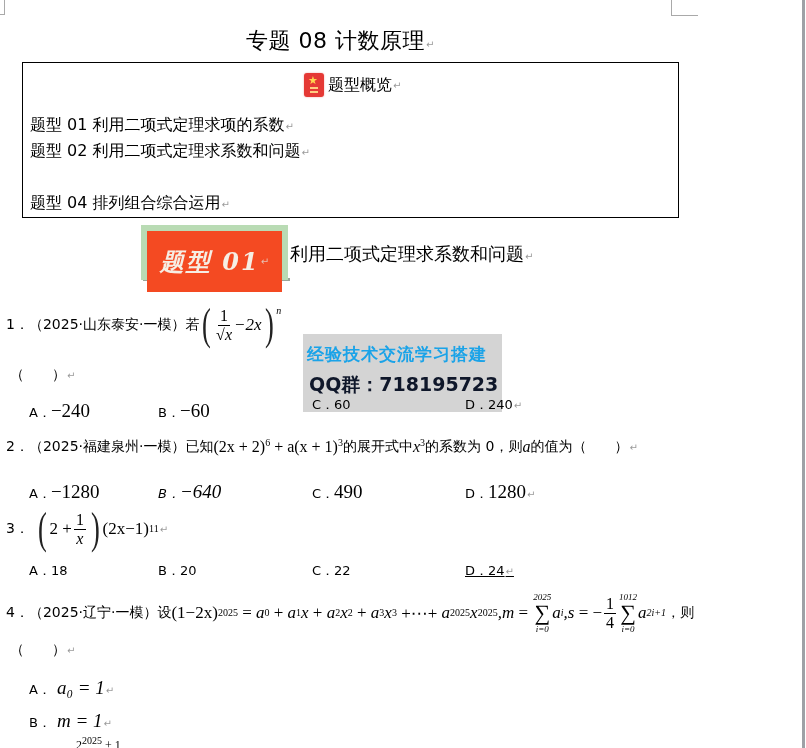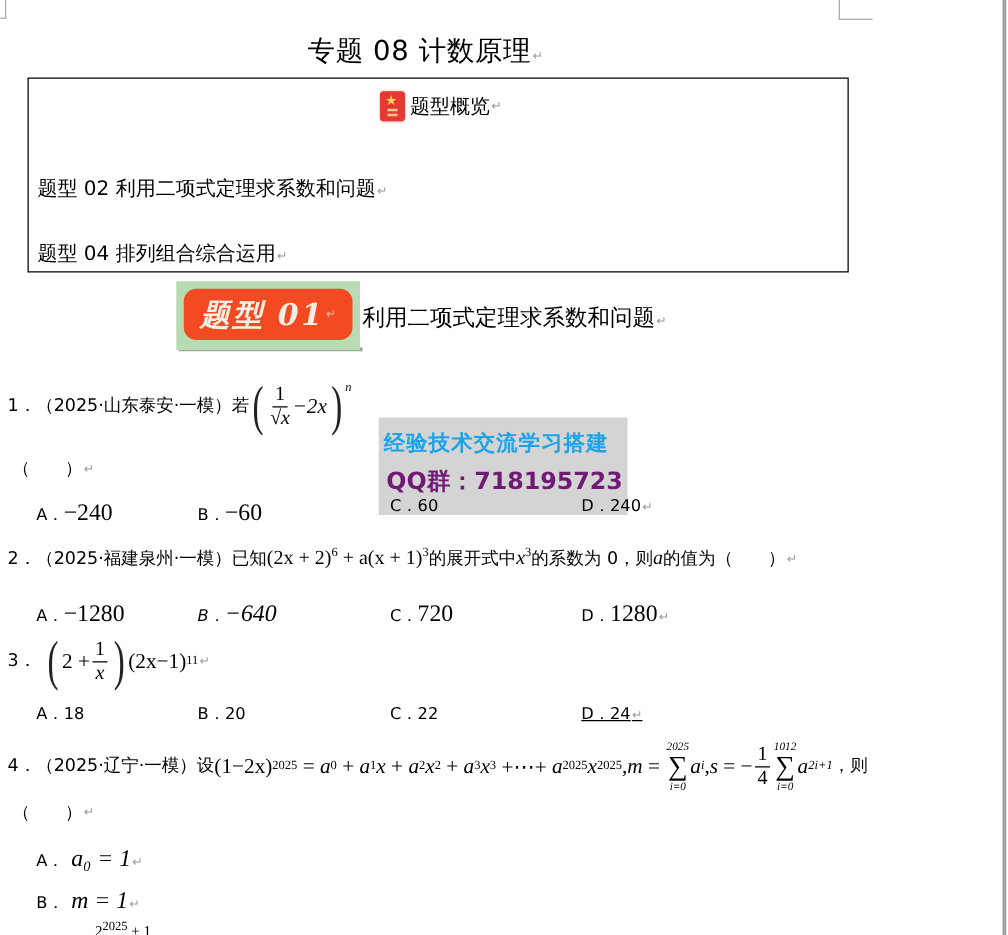--- a/index.html
+++ b/index.html
@@ -18,33 +18,33 @@
 
   .overview { position: absolute; left: 22px; top: 62px; width: 657px; height: 156px; border: 1px solid #000; }
   .ov-head { position: absolute; left: 281px; top: 10px; display: flex; align-items: center; font-size: 16px; }
   .book-icon { width: 20px; height: 24px; background: #e53935; border-radius: 3px; position: relative; margin-right: 4px; box-shadow: 0 0 2px #f3a3a0; }
   .book-icon .star { position: absolute; left: 4px; top: 2px; color: #ffd54f; font-size: 11px; line-height: 11px; }
   .book-icon .ln { position: absolute; left: 6px; width: 8px; height: 2px; background: #ffcc80; }
   .ov-item { position: absolute; left: 7px; font-size: 16px; white-space: nowrap; }
 
   .badge-wrap { position: absolute; left: 141px; top: 225px; width: 147px; height: 55px; background: #b9dbb4; }
   .badge-shadow { position: absolute; left: 143px; top: 278px; width: 147px; height: 3px; background: #9aa59a; }
-  .badge { position: absolute; left: 6px; top: 6px; width: 135px; height: 41px; background: #f44a22; display: flex; align-items: center; justify-content: center; border-radius: 10px; }
+  .badge { position: absolute; left: 6px; top: 6px; width: 135px; height: 61px; background: #f44a22; display: flex; align-items: center; justify-content: center; }
   .badge-text { color: #f6eee4; font-family: "DejaVu Serif", serif; font-weight: bold; font-style: italic; font-size: 24px; letter-spacing: 2px; }
   .section-title { position: absolute; left: 290px; top: 242px; font-size: 18px; }
 
   .line { position: absolute; white-space: nowrap; font-size: 14px; display: flex; align-items: center; }
   .q-src { font-size: 14px; }
   .opt { position: absolute; font-size: 13px; white-space: nowrap; }
   .opt .lbl { font-family: "DejaVu Sans", sans-serif; }
   .opt .val { font-family: "Liberation Serif", serif; font-size: 19px; }
 
   .watermark { position: absolute; left: 303px; top: 334px; width: 199px; height: 78px; background: #d4d4d4; }
   .wm-1 { position: absolute; left: 4px; top: 9px; font-family: "DejaVu Serif", serif; font-weight: bold; font-size: 17px; color: #1aa3e8; letter-spacing: 1px; }
-  .wm-2 { position: absolute; left: 6px; top: 38px; font-family: "DejaVu Sans", sans-serif; font-weight: bold; font-size: 19px; color: #701a75; }
+  .wm-2 { position: absolute; left: 6px; top: 38px; font-family: "DejaVu Sans", sans-serif; font-weight: bold; font-size: 19px; color: #0f172a; }
   .wm-opt { position: absolute; top: 62px; font-size: 13px; }
 
   .paren { display: inline-block; font-size: 44px; font-weight: 100; line-height: 44px; transform: scaleX(0.6); color: #222; font-style: normal; }
   .frac { display: inline-flex; flex-direction: column; align-items: center; vertical-align: middle; margin: 0 2px; }
   .frac .num { font-size: 16px; line-height: 18px; border-bottom: 1px solid #000; padding: 0 2px; }
   .frac .den { font-size: 16px; line-height: 18px; }
   sup { font-size: 10px; vertical-align: super; line-height: 0; }
   sub { font-size: 10px; vertical-align: sub; line-height: 0; }
   .sigma { display: inline-flex; flex-direction: column; align-items: center; vertical-align: middle; margin: 0 1px; }
   .sigma .lim { font-size: 9px; line-height: 10px; font-style: italic; }
@@ -64,20 +64,21 @@
 <div class="overview">
   <div class="ov-head">
     <span class="book-icon">
       <span class="star">★</span>
       <span class="ln" style="top:14px"></span>
       <span class="ln" style="top:18px"></span>
     </span>
     <span>题型概览</span>
       <span class="pm">↵</span>
   </div>
+  <div class="ov-item" style="top:52px"><span>题型 01 利用二项式定理求项的系数</span><span class="pm">↵</span></div>
   <div class="ov-item" style="top:78px"><span>题型 02 利用二项式定理求系数和问题</span><span class="pm">↵</span></div>
   <div class="ov-item" style="top:130px"><span>题型 04 排列组合综合运用</span><span class="pm">↵</span></div>
 </div>
 
 <div class="badge-shadow"></div>
 <div class="badge-wrap">
   <div class="badge">
     <span class="badge-text">题型 01</span>
       <span class="pm" style="color:#e8bfb0">↵</span>
   </div>
@@ -124,21 +125,21 @@
   <span>的展开式中</span>
   <span class="math" style="font-size:16px"><span>x</span><sup class="up">3</sup></span>
   <span>的系数为 0，则</span>
   <span class="math" style="font-size:16px">a</span>
   <span>的值为（　　）</span>
     <span class="pm">↵</span>
 </div>
 
 <div class="opt" style="left:29px; top:481px;"><span class="lbl">A．</span><span class="val">−1280</span></div>
 <div class="opt" style="left:158px; top:481px;font-style:italic;"><span class="lbl">B．</span><span class="val">−640</span></div>
-<div class="opt" style="left:312px; top:481px;"><span class="lbl">C．</span><span class="val">720</span></div>
+<div class="opt" style="left:312px; top:481px;"><span class="lbl">C．</span><span class="val">490</span></div>
 <div class="opt" style="left:465px; top:481px;"><span class="lbl">D．</span><span class="val">1280</span><span class="pm">↵</span></div>
 
 <div class="line" style="left:6px; top:507px;">
   <span>3．</span>
   <span class="math" style="display:inline-flex;align-items:center; font-style:normal; margin-left:6px">
     <span class="paren">(</span>
     <span style="font-size:17px">2 + </span>
     <span class="frac">
         <span class="num">1</span>
         <span class="den" style="font-style:italic">x</span>

